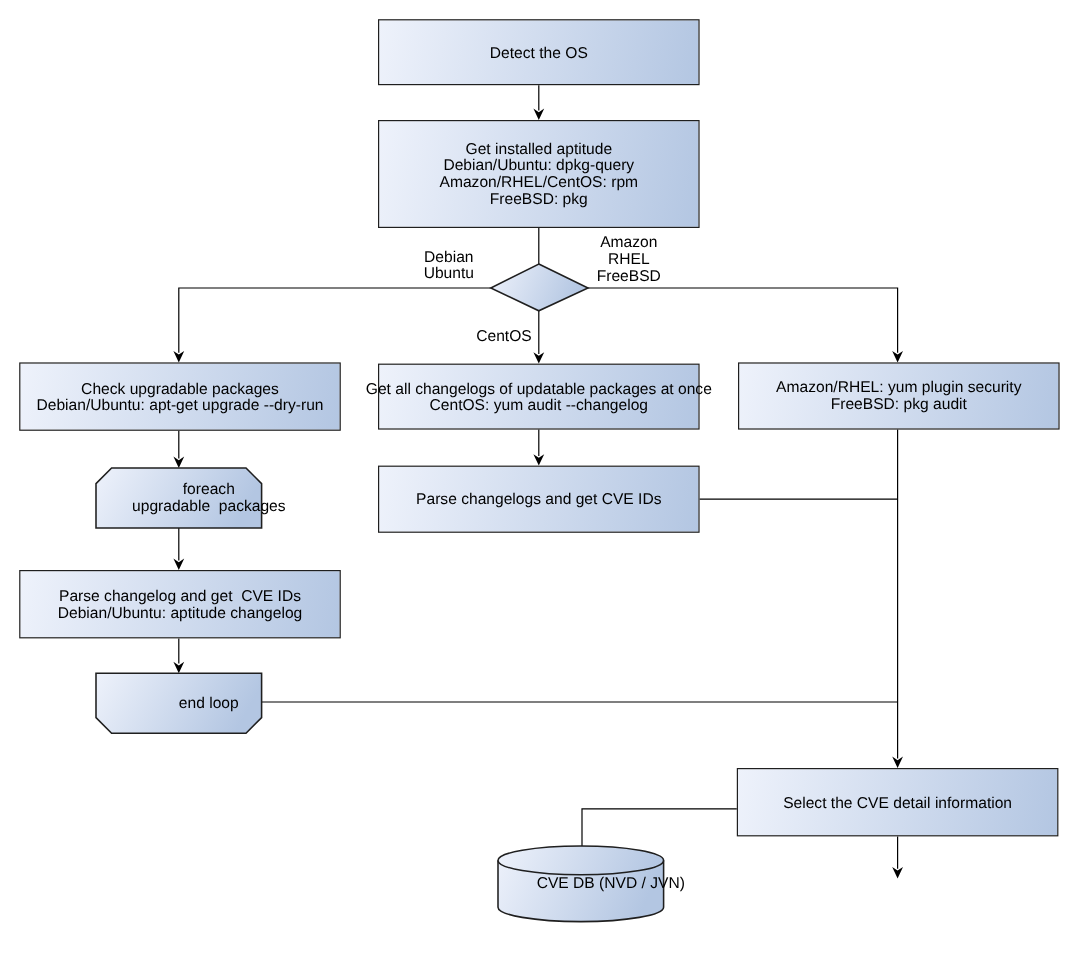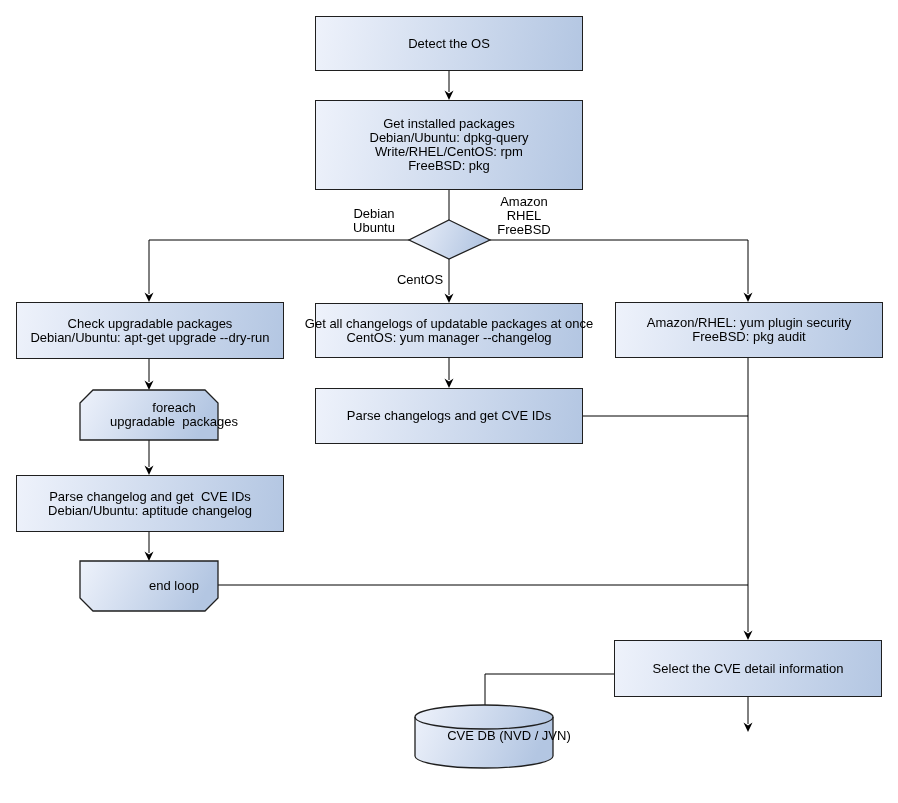--- a/index.html
+++ b/index.html
@@ -77,23 +77,23 @@
   </svg>
 
   <div class="node" style="left:315px;top:16px;width:268px;height:55px">
     <div class="lines">
         <div class="line">Detect the OS</div>
       </div>
   </div>
 
   <div class="node" style="left:315px;top:100px;width:268px;height:90px">
     <div class="lines">
-        <div class="line">Get installed packages</div>
+        <div class="line">Get installed aptitude</div>
         <div class="line">Debian/Ubuntu: dpkg-query</div>
-        <div class="line">Write/RHEL/CentOS: rpm</div>
+        <div class="line">Amazon/RHEL/CentOS: rpm</div>
         <div class="line">FreeBSD: pkg</div>
       </div>
   </div>
 
   <div class="node" style="left:16px;top:302px;width:268px;height:57px">
     <div class="lines">
         <div class="line">Check upgradable packages</div>
         <div class="line">Debian/Ubuntu: apt-get upgrade --dry-run</div>
       </div>
   </div>
@@ -101,21 +101,21 @@
   <div class="node" style="left:16px;top:475px;width:268px;height:57px">
     <div class="lines">
         <div class="line">Parse changelog and get  CVE IDs</div>
         <div class="line">Debian/Ubuntu: aptitude changelog</div>
       </div>
   </div>
 
   <div class="node" style="left:315px;top:303px;width:268px;height:55px">
     <div class="lines">
         <div class="line">Get all changelogs of updatable packages at once</div>
-        <div class="line">CentOS: yum manager --changelog</div>
+        <div class="line">CentOS: yum audit --changelog</div>
       </div>
   </div>
 
   <div class="node" style="left:315px;top:388px;width:268px;height:56px">
     <div class="lines">
         <div class="line">Parse changelogs and get CVE IDs</div>
       </div>
   </div>
 
   <div class="node" style="left:615px;top:302px;width:268px;height:56px">

